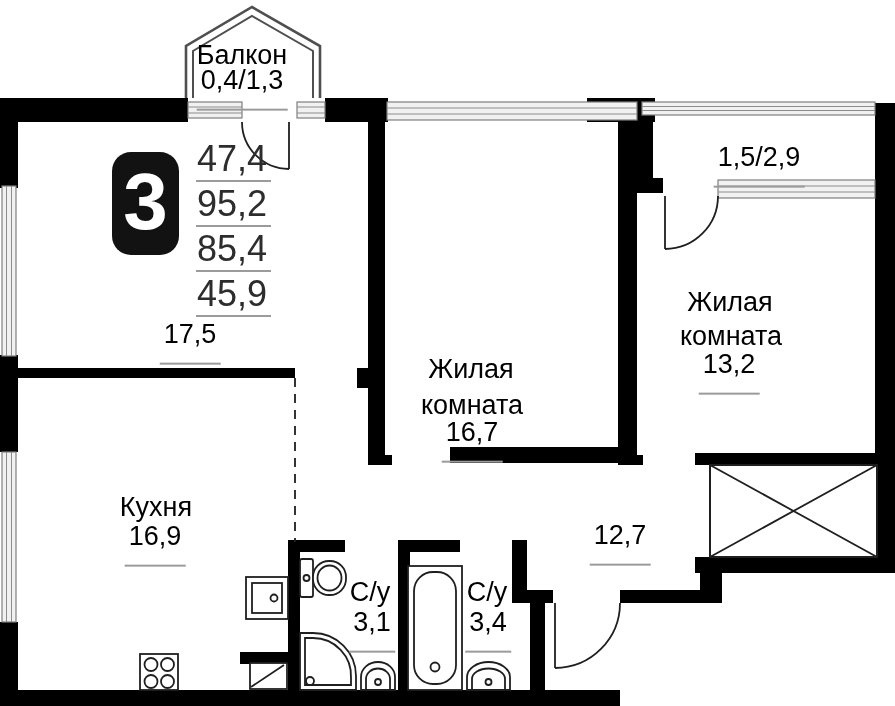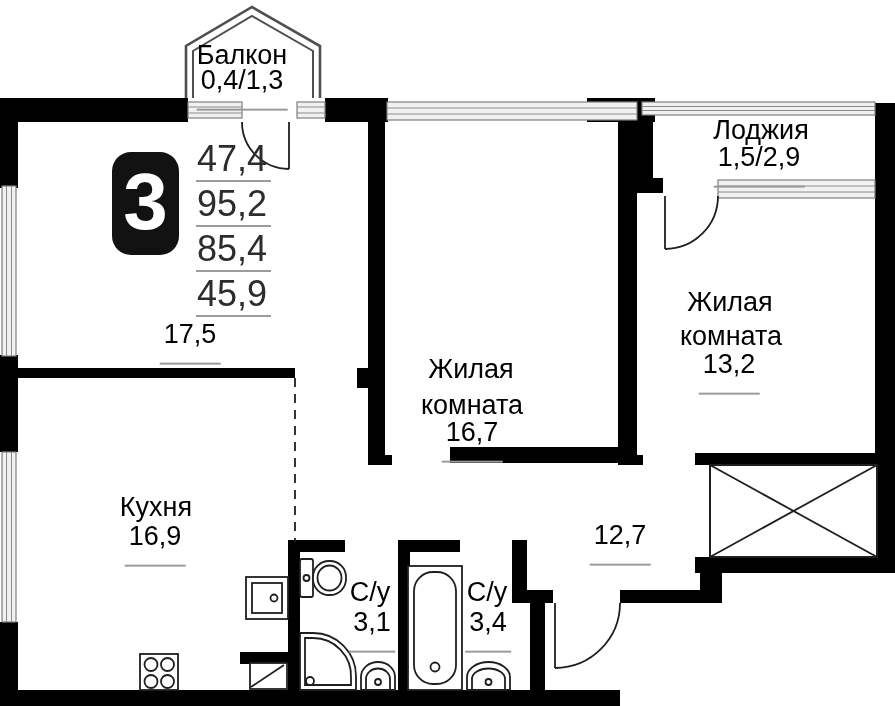--- a/index.html
+++ b/index.html
@@ -161,21 +161,20 @@
   <div id="area-summary">
     <div class="area-row">47,4</div>
     <div class="area-row">95,2</div>
     <div class="area-row">85,4</div>
     <div class="area-row">45,9</div>
   </div>
 
   <div class="lbl" style="left:242px;top:56px">Балкон</div>
   <div class="lbl num" style="left:242px;top:88px"><span>0,4/1,3</span></div>
 
-  <div class="lbl" style="left:761px;top:131px">Лоджия</div>
   <div class="lbl num" style="left:759px;top:165px"><span>1,5/2,9</span></div>
 
   <div class="lbl num" style="left:190px;top:342px"><span>17,5</span></div>
 
   <div class="lbl" style="left:471px;top:370px">Жилая</div>
   <div class="lbl" style="left:472px;top:406px">комната</div>
   <div class="lbl num" style="left:472px;top:440px"><span>16,7</span></div>
 
   <div class="lbl" style="left:730px;top:303px">Жилая</div>
   <div class="lbl" style="left:731px;top:337px">комната</div>

